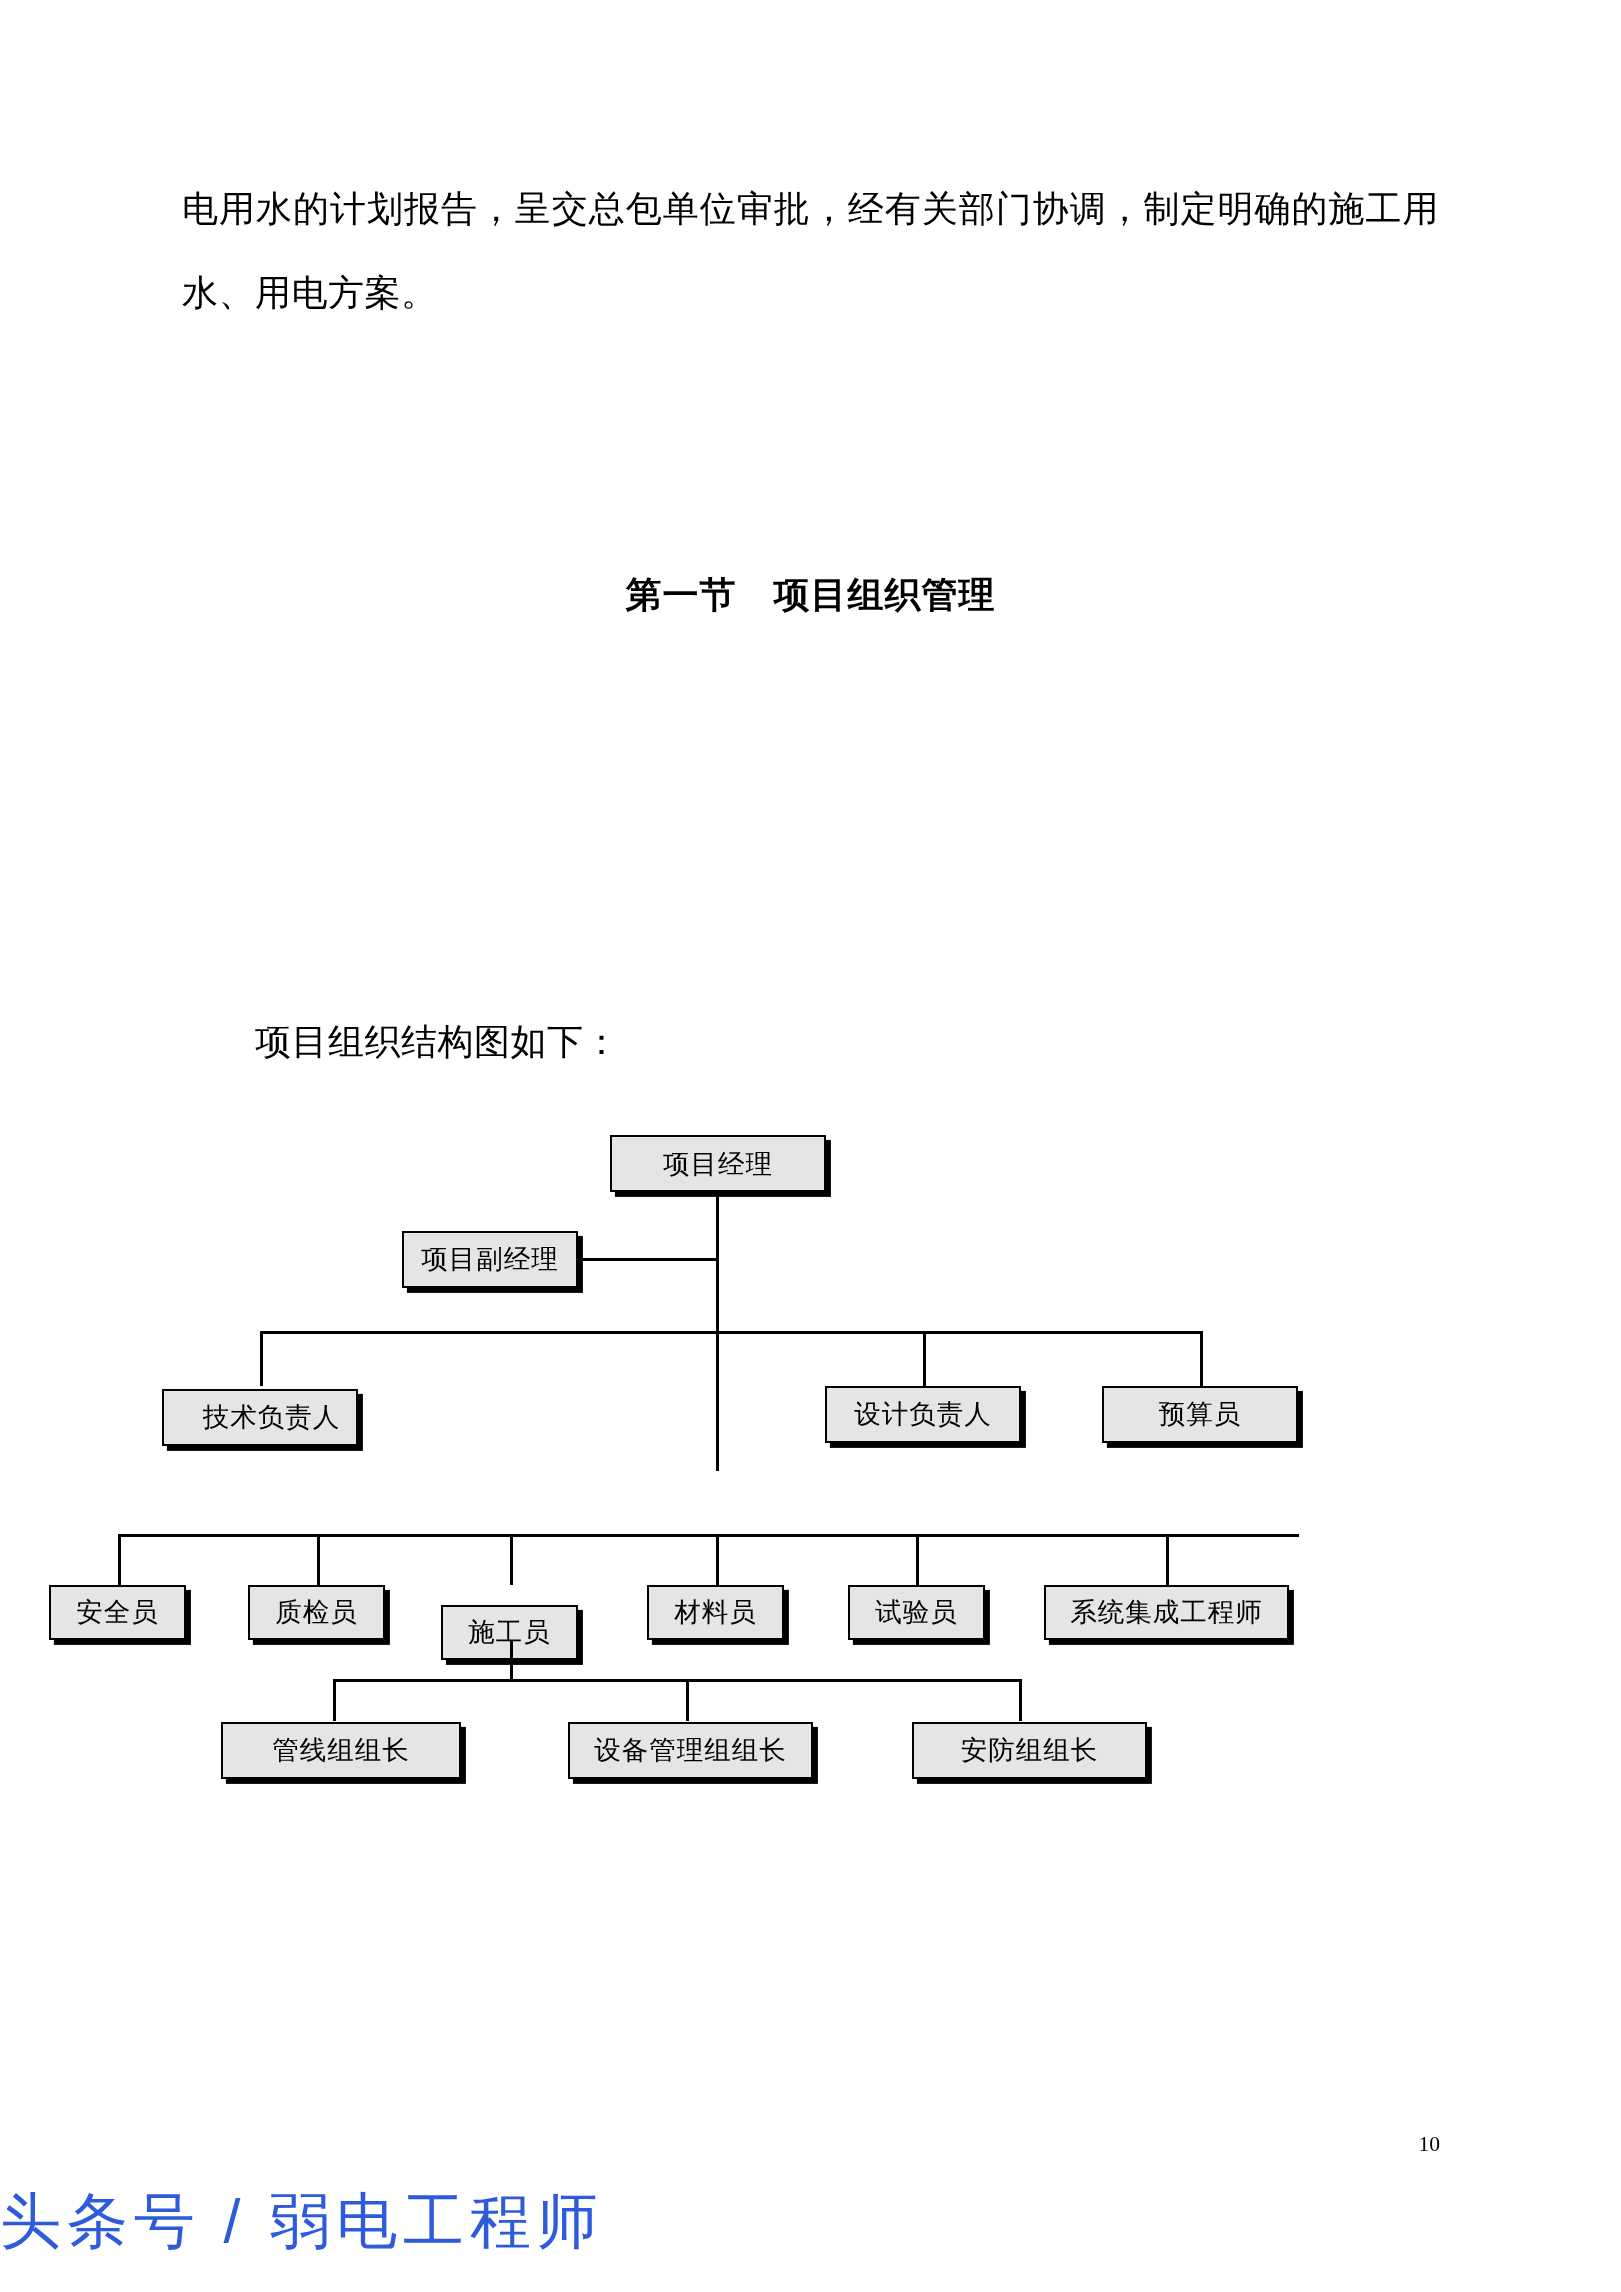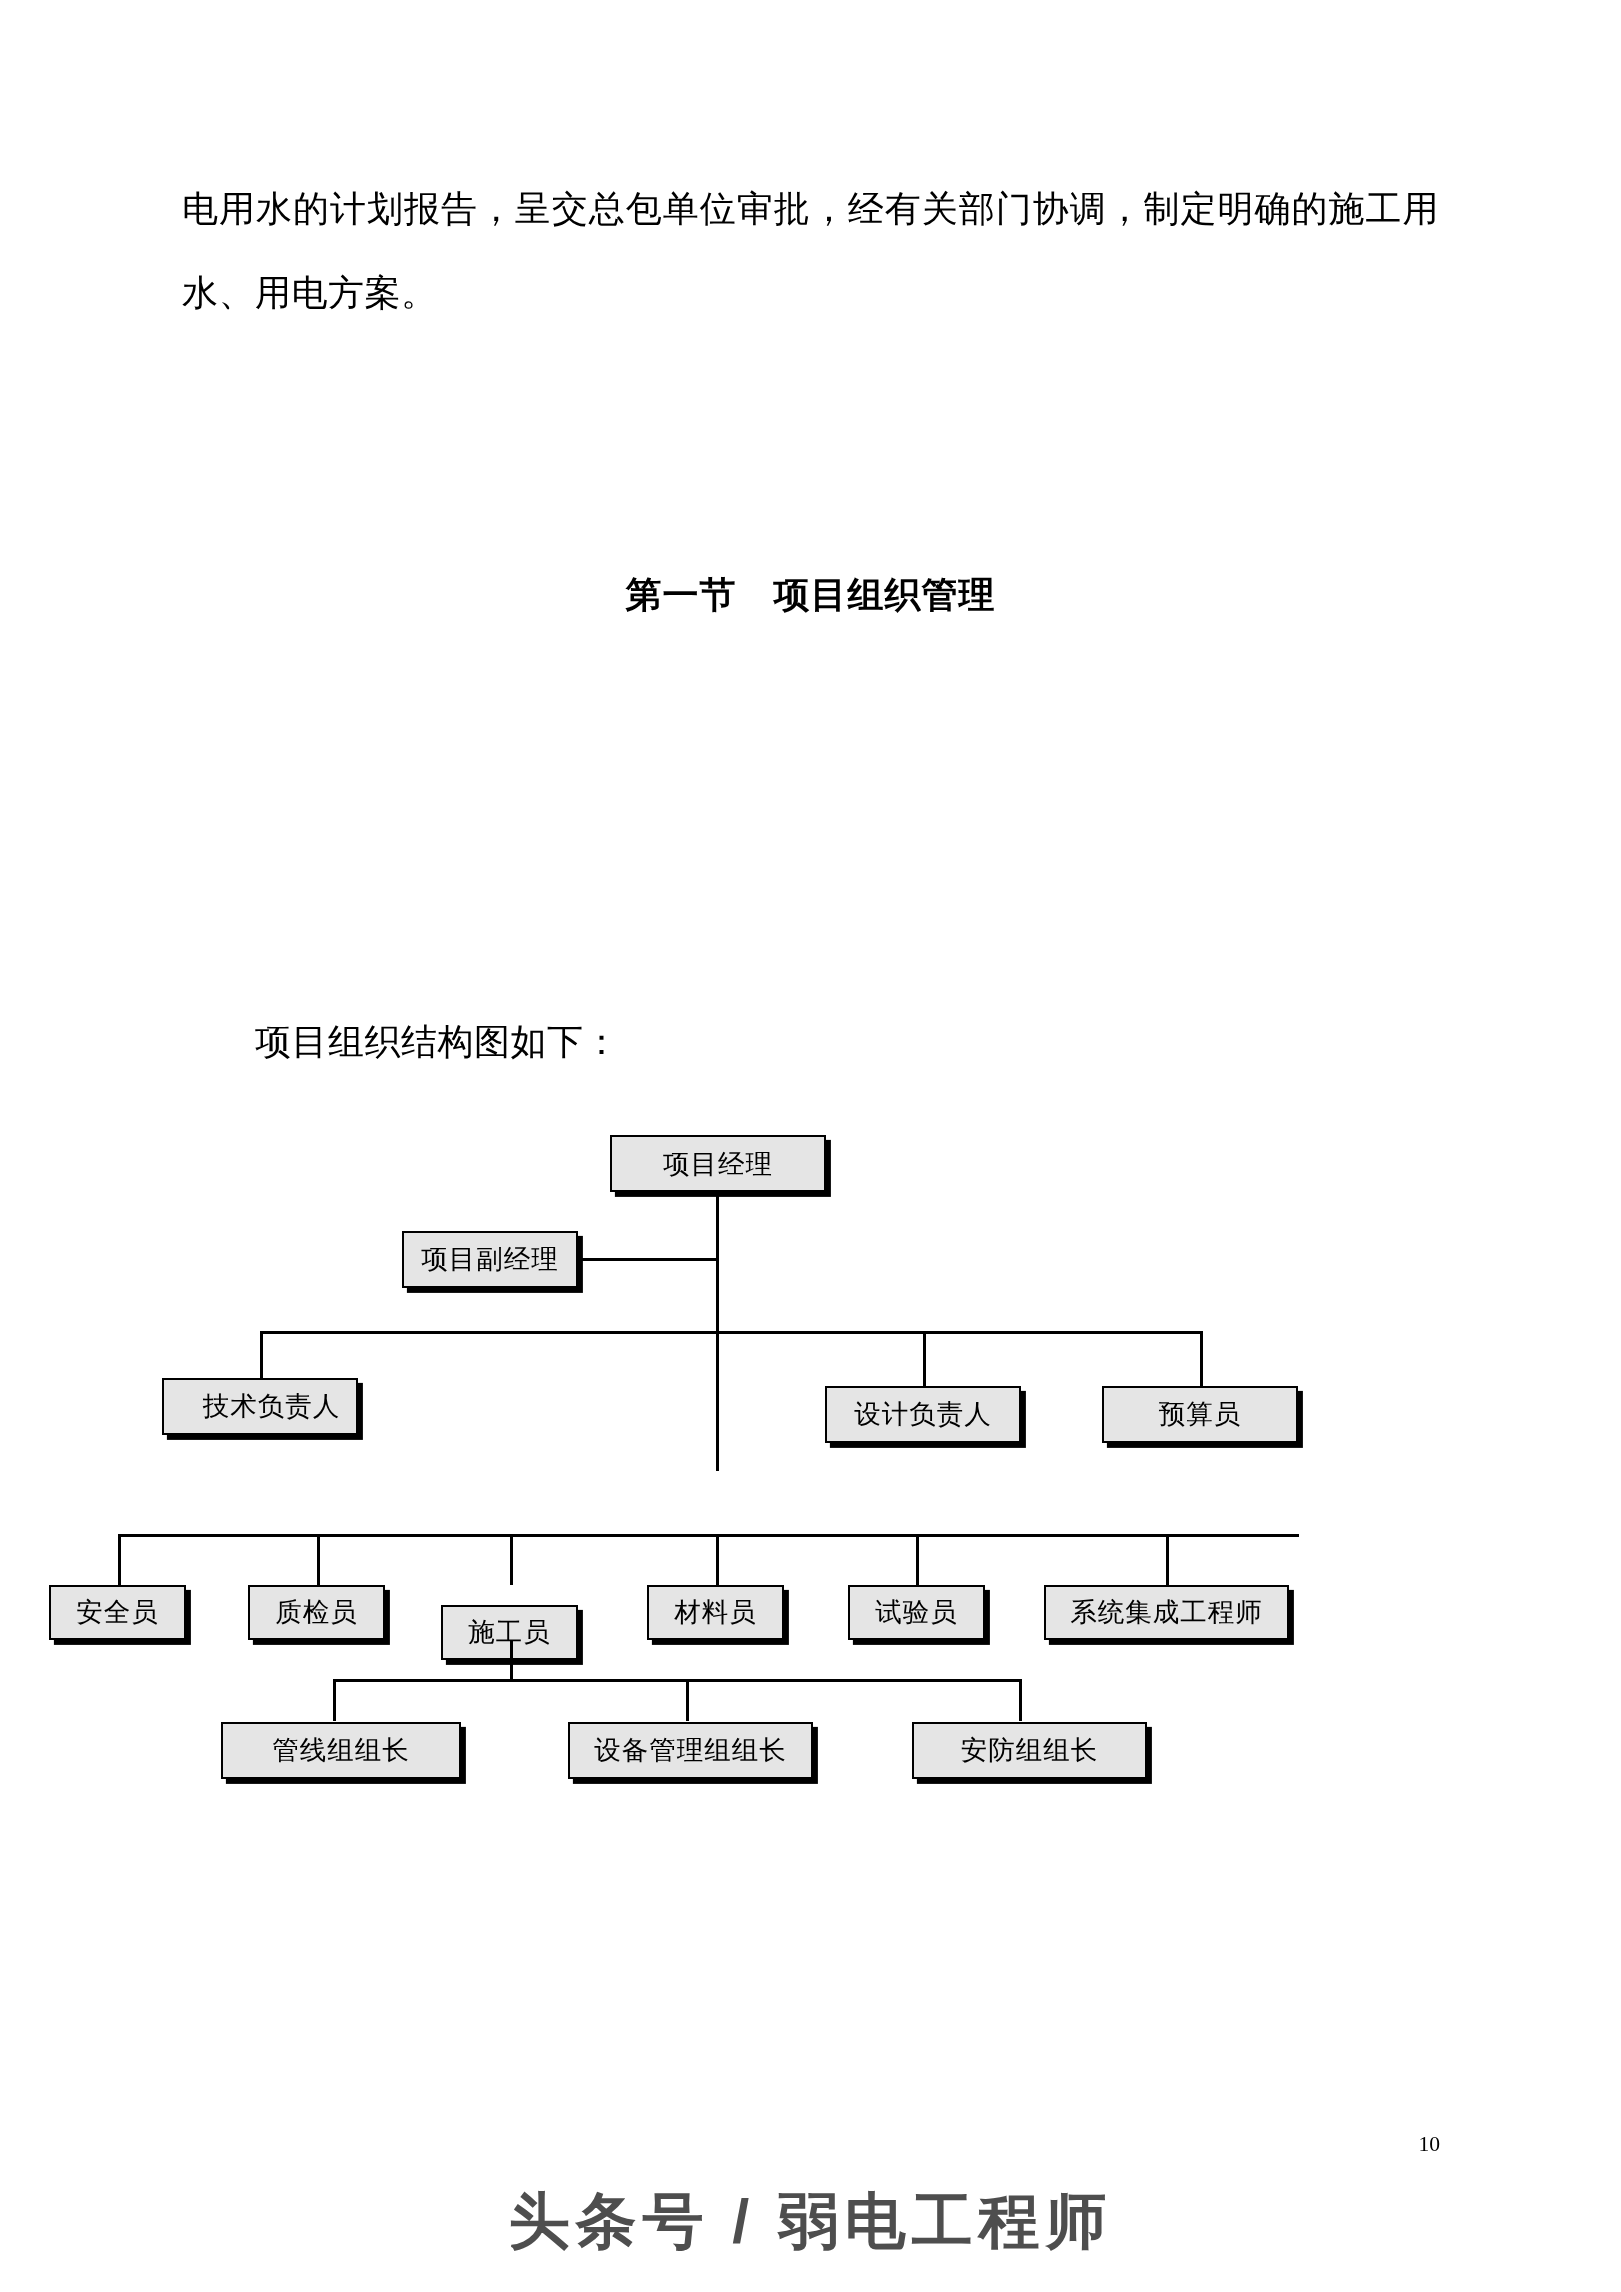--- a/index.html
+++ b/index.html
@@ -87,24 +87,23 @@
     top: 2132px;
     font-size: 21.6px;
     font-family: "Liberation Serif", "DejaVu Serif", serif;
     margin-left: 38px;
   }
   .watermark {
     position: absolute;
     left: 0;
     top: 2181px;
     width: 1621px;
-    text-align: center;
     font-size: 61px;
-    font-weight: bold;
-    color: #404040;
+    font-weight: normal;
+    color: #1d4ed8;
     font-family: "Liberation Sans", "DejaVu Sans", sans-serif;
     letter-spacing: 5.9px;
     opacity: 0.92;
   }
 </style>
 </head>
 <body>
 
 <div class="page">
 
@@ -124,21 +123,21 @@
 
     <div class="node" style="left:402px; top:123px; width:176px; height:57px;">项目副经理</div>
 
     <div class="line hline" style="left:578px; top:150px; width:139px;"></div>
 
     <div class="line hline" style="left:260px; top:223px; width:941px;"></div>
     <div class="line vline" style="left:260px; top:223px; height:55px;"></div>
     <div class="line vline" style="left:923px; top:223px; height:55px;"></div>
     <div class="line vline" style="left:1200px; top:223px; height:55px;"></div>
 
-    <div class="node" style="left:162px; top:270px; width:196px; height:57px;padding-left:23px;">技术负责人</div>
+    <div class="node" style="left:162px; top:281px; width:196px; height:57px;padding-left:23px;">技术负责人</div>
     <div class="node" style="left:825px; top:278px; width:196px; height:57px;">设计负责人</div>
     <div class="node" style="left:1102px; top:278px; width:196px; height:57px;">预算员</div>
 
     <div class="line hline" style="left:118px; top:426px; width:1181px;"></div>
     <div class="line vline" style="left:118px; top:426px; height:51px;"></div>
     <div class="line vline" style="left:317px; top:426px; height:51px;"></div>
     <div class="line vline" style="left:510px; top:426px; height:51px;"></div>
     <div class="line vline" style="left:716px; top:426px; height:51px;"></div>
     <div class="line vline" style="left:916px; top:426px; height:51px;"></div>
     <div class="line vline" style="left:1166px; top:426px; height:51px;"></div>

